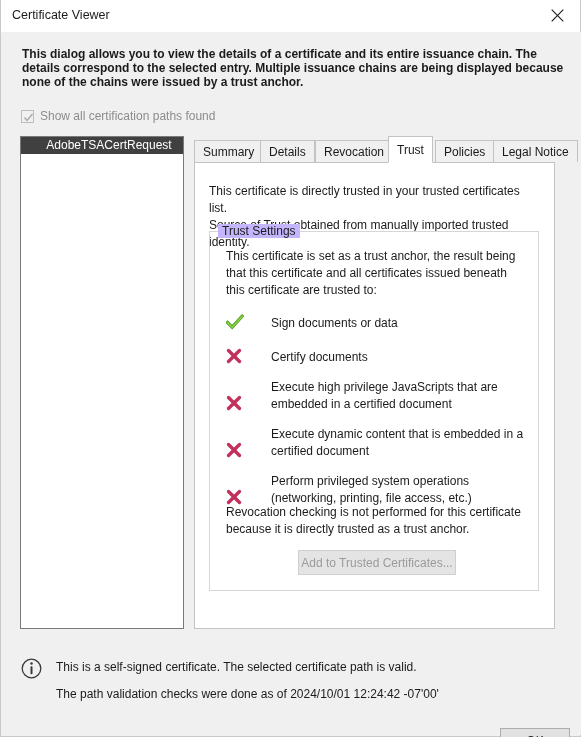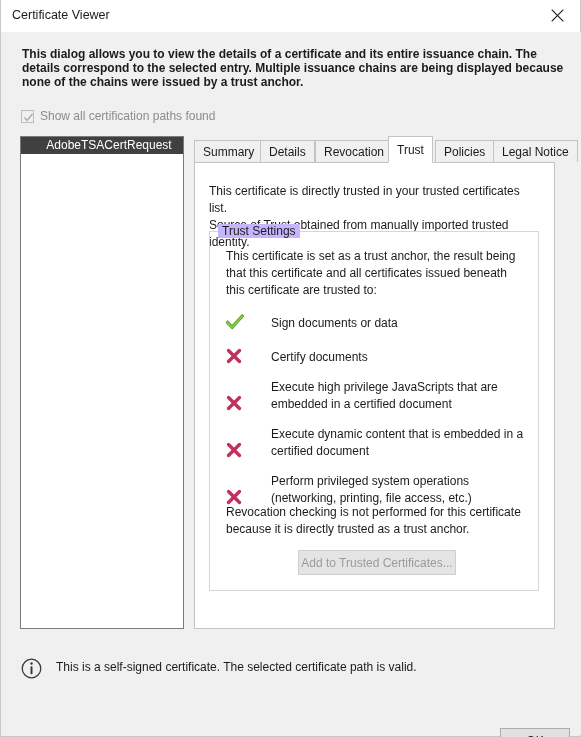--- a/index.html
+++ b/index.html
@@ -445,17 +445,18 @@
     </div>
 
     <span class="info-icon">
       <svg width="21" height="21" viewBox="0 0 21 21">
         <circle cx="10.5" cy="10.5" r="9.3" fill="none" stroke="#3a3a3a" stroke-width="1.3"></circle>
         <circle cx="10.5" cy="5.6" r="1.25" fill="#3a3a3a"></circle>
         <rect x="9.5" y="8.3" width="2" height="8" rx="0.8" fill="#3a3a3a"></rect>
       </svg>
     </span>
     <div class="footer-line-1">This is a self-signed certificate. The selected certificate path is valid.</div>
+    <div class="footer-line-2">The path validation checks were done as of 2024/10/01 12:24:42 -07'00'</div>
 
     <div class="ok-button">OK</div>
 
   </div>
 </div>
 
 </body></html>

